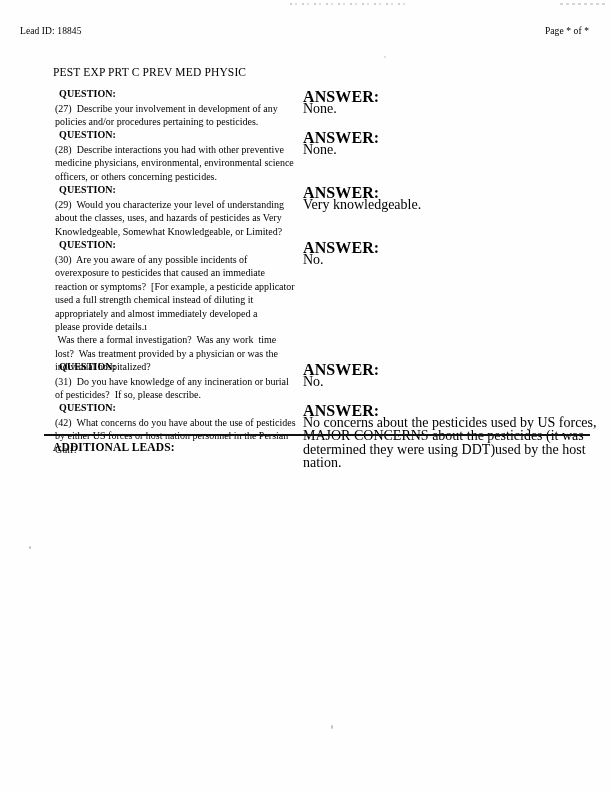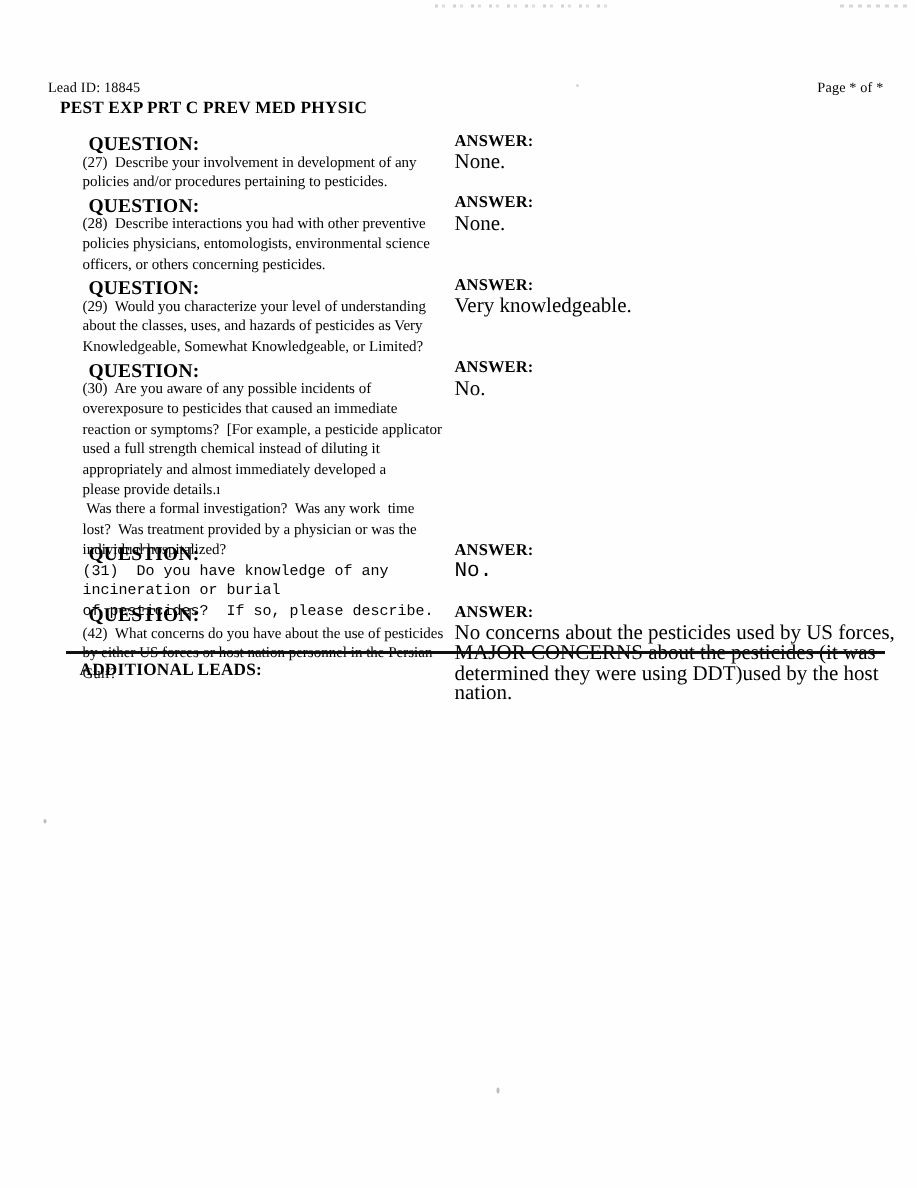--- a/index.html
+++ b/index.html
@@ -55,47 +55,46 @@
     border-radius: 50%;
   }
   .dot-a { left: 29px;  top: 546px; width: 2px;  height: 3px; }
   .dot-c { left: 331px; top: 725px; width: 2px;  height: 4px; }
   .dot-d { left: 384px; top: 56px;  width: 2px;  height: 2px; background:#d5d5d5; }
 
   
   .header {
     position: absolute;
     top: 26px;
-    left: 12px;
+    left: 0;
     right: 0;
     height: 14px;
     font-size: 9.5px;
     letter-spacing: .1px;
-    margin-top: 28px;
   }
   .lead-id {
     position: absolute;
     left: 20px;
     top: 0;
     white-space: nowrap;
   }
   .page-num {
     position: absolute;
     right: 22px;
     top: 0;
     white-space: nowrap;
   }
 
   
   .section-title {
     position: absolute;
-    left: 40px;
+    left: 53px;
     top: 66px;
     font-size: 11.5px;
-    font-weight: bold;
+    font-weight: normal;
     letter-spacing: .15px;
     white-space: nowrap;
   }
 
   
   .qa-body {
     position: absolute;
     left: 0;
     top: 88px;
     right: 0;
@@ -105,29 +104,29 @@
     width: 100%;
   }
   .qa-labels {
     position: relative;
     height: 14px;
   }
   .label-question {
     position: absolute;
     left: 59px;
     top: 0;
-    font-size: 13px;
+    font-size: 10px;
     font-weight: bold;
     letter-spacing: .1px;
   }
   .label-answer {
     position: absolute;
     left: 303px;
     top: 0;
-    font-size: 11px;
+    font-size: 16px;
     font-weight: bold;
     letter-spacing: .1px;
   }
   .qa-cols {
     position: relative;
   }
   .col-question {
     position: absolute;
     left: 55px;
     top: 0;
@@ -143,21 +142,21 @@
     font-size: 14px;
     line-height: 13.4px;
   }
   .qline { white-space: pre-wrap; }
 
   
   .h1 { height: 27px; }
   .h2 { height: 41px; }
   .h3 { height: 41px; }
   .h4 { height: 108px; }
-  .h5 { height: 27px; font-family: Liberation Mono, monospace; }
+  .h5 { height: 27px; }
   .h6 { height: 41px; }
 
   
   .divider {
     position: absolute;
     left: 44px;
     top: 434px;
     width: 546px;
     height: 0;
     border-top: 2px solid #111111;
@@ -210,21 +209,21 @@
     </div>
 
     <div class="qa-block">
       <div class="qa-labels">
         <span class="label-question">QUESTION:</span>
         <span class="label-answer">ANSWER:</span>
       </div>
       <div class="qa-cols h2">
         <div class="col-question">
           <div class="qline">(28)  Describe interactions you had with other preventive</div>
-          <div class="qline">policies physicians, entomologists, environmental science</div>
+          <div class="qline">medicine physicians, environmental, environmental science</div>
           <div class="qline">officers, or others concerning pesticides.</div>
         </div>
         <div class="col-answer">
           <div class="qline">None.</div>
         </div>
       </div>
     </div>
 
     <div class="qa-block">
       <div class="qa-labels">

